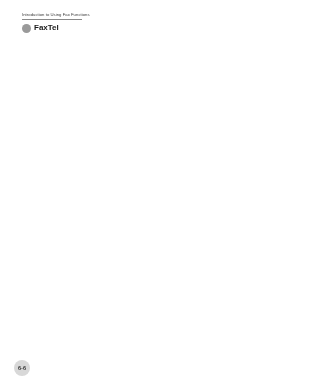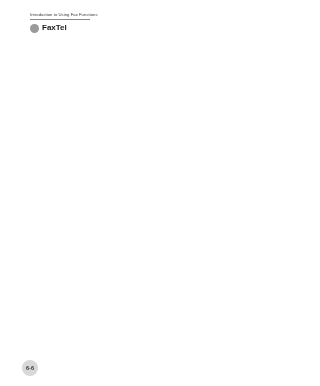--- a/index.html
+++ b/index.html
@@ -1,17 +1,17 @@
 <!DOCTYPE html>
 <html><head>
 <meta charset="utf-8">
 <style>
   html,body{margin:0;padding:0;}
   body{width:300px;height:386px;background:#ffffff;font-family:"Liberation Sans",sans-serif;overflow:hidden;position:relative;}
-  #page{position:absolute;left:8px;top:0;width:300px;height:318px;}
+  #page{position:absolute;left:0;top:0;width:300px;height:318px;}
   .hdr{position:absolute;left:22px;top:12px;font-size:4.2px;color:#3a3a3a;letter-spacing:0.05px;}
   .hdrline{position:absolute;left:22px;top:18.5px;width:60px;height:0.6px;background:#8a8a8a;}
   .title{position:absolute;left:34px;top:23px;font-size:8px;font-weight:bold;color:#1a1a1a;}
   .tcircle{position:absolute;left:22px;top:23.5px;width:9px;height:9px;border-radius:50%;background:#9a9a9a;}
   .pageno{position:absolute;left:14px;top:360px;width:16px;height:16px;border-radius:50%;background:#d8d8d8;color:#333;font-size:5.5px;font-weight:bold;text-align:center;line-height:16px;}
 </style>
 </head>
 <body>
 
 <div id="page">

